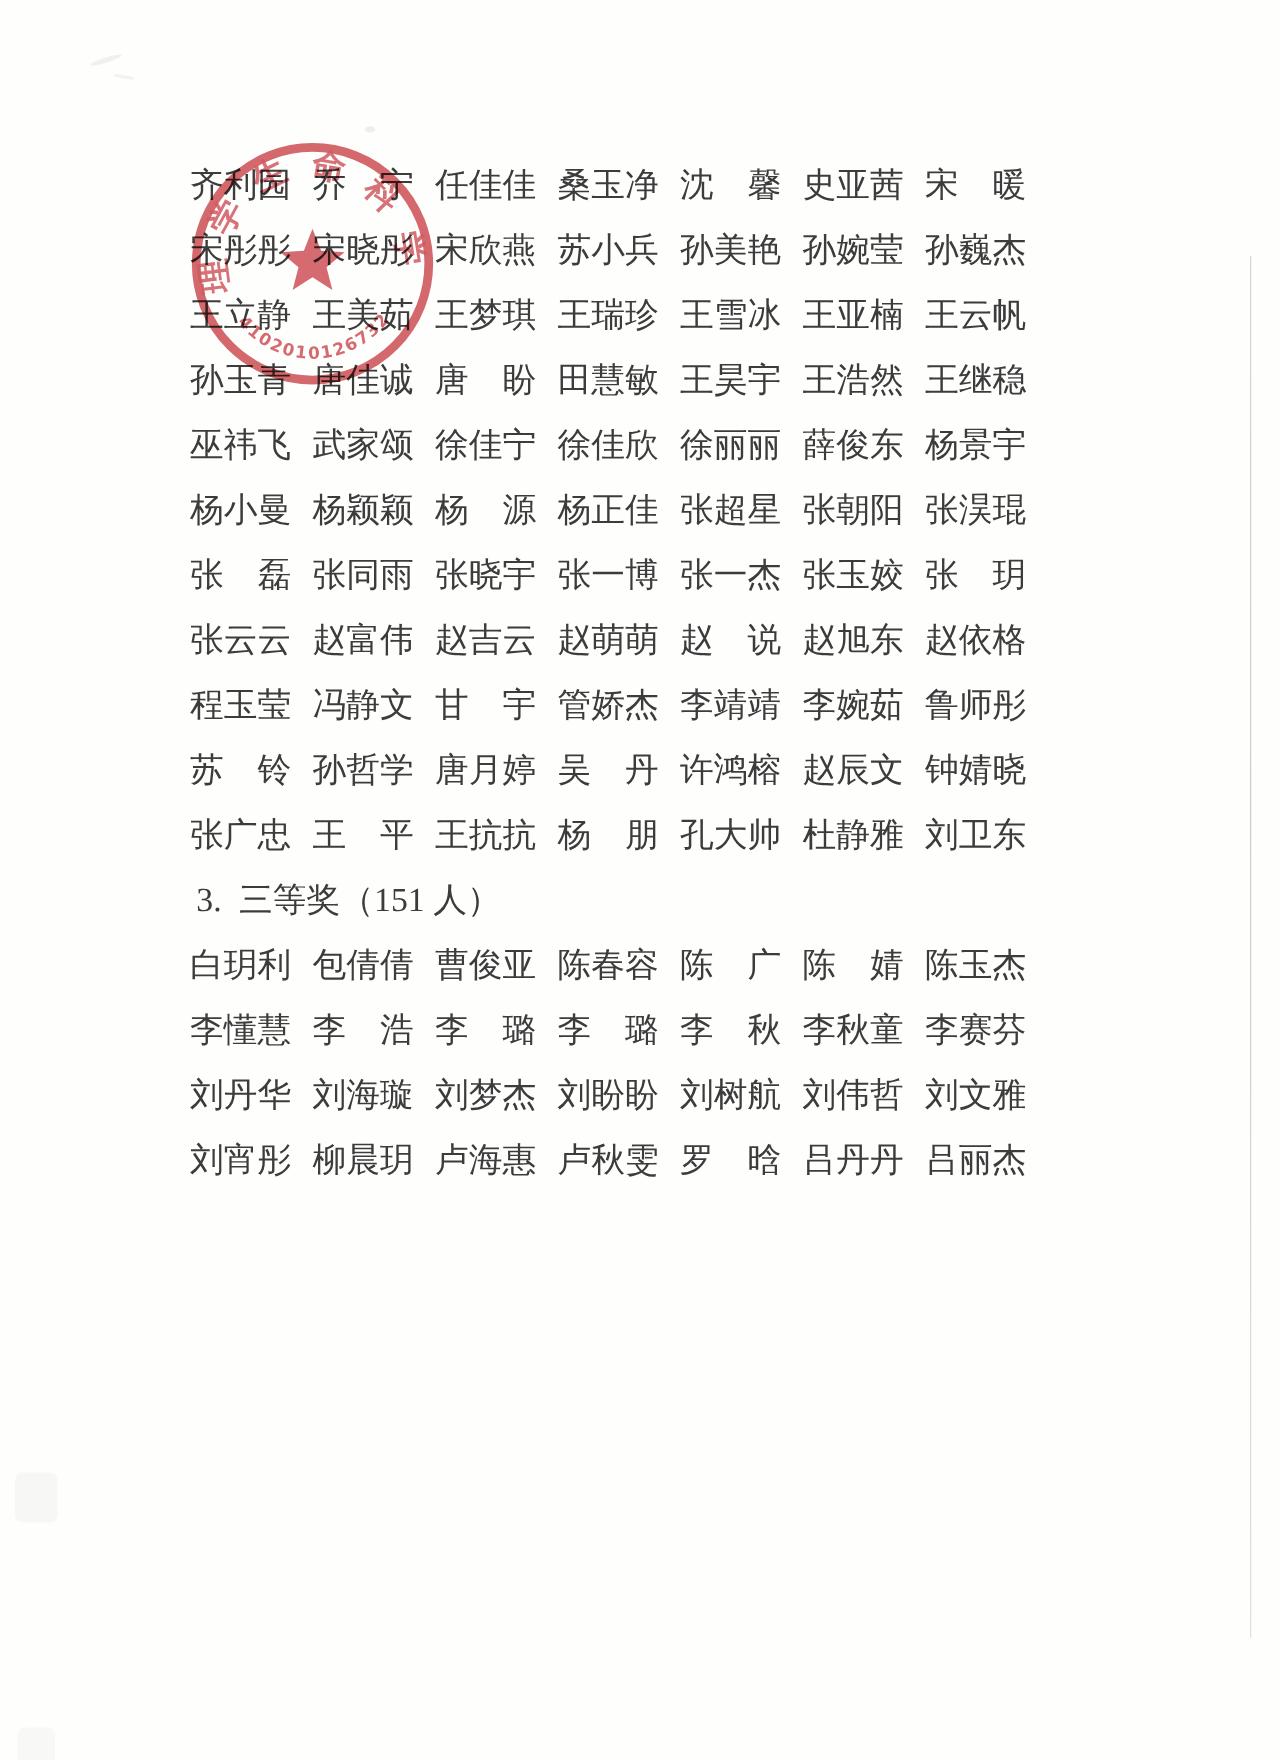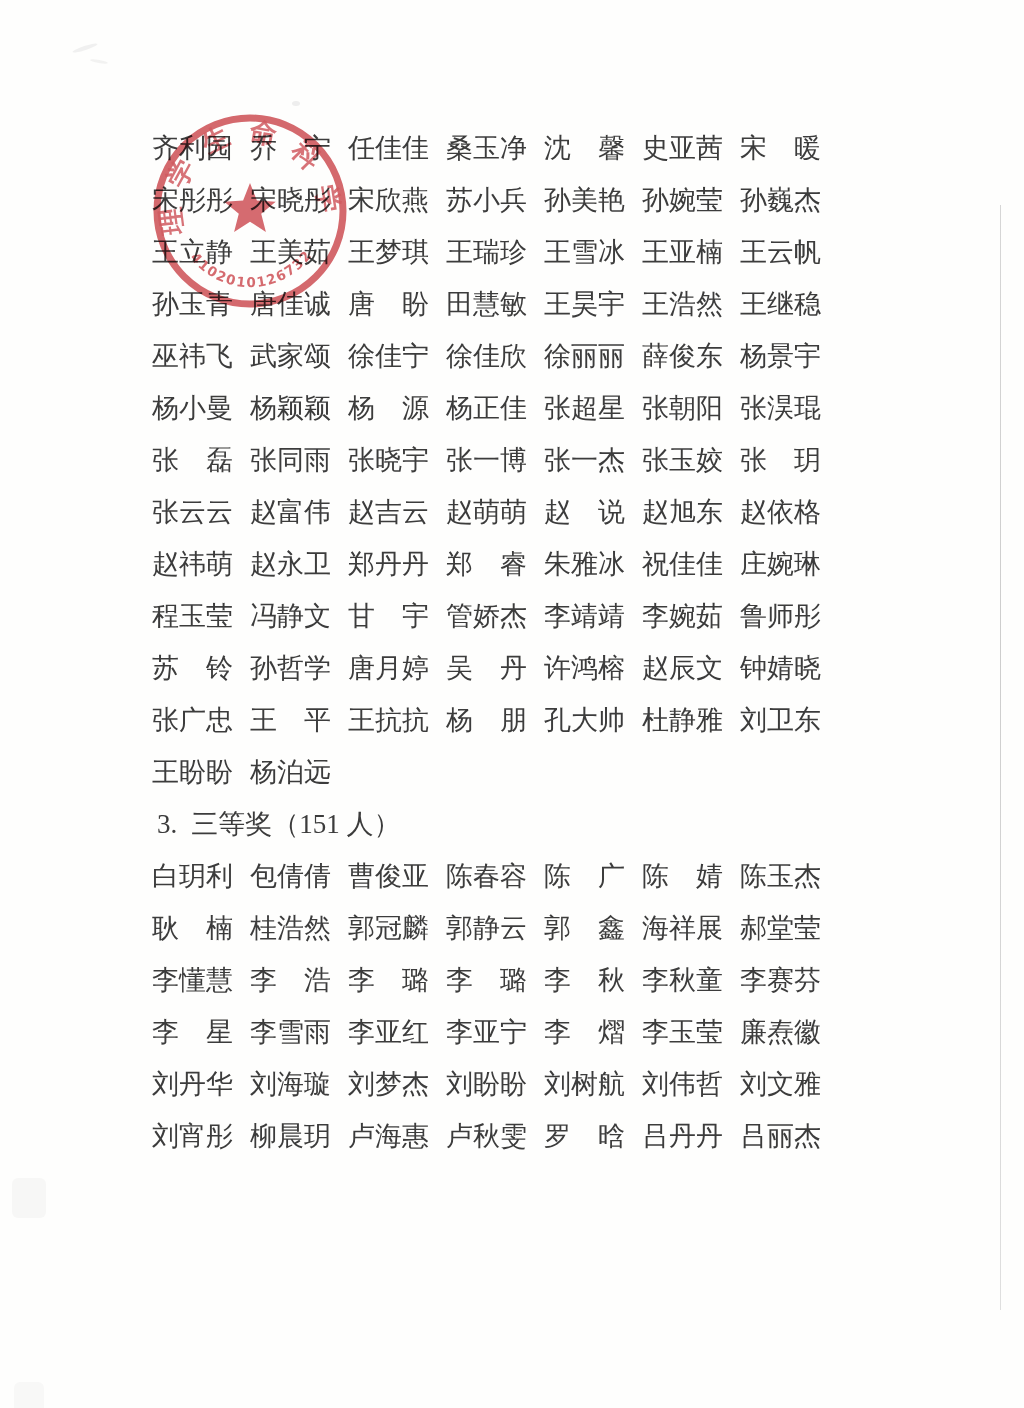--- a/index.html
+++ b/index.html
@@ -76,37 +76,33 @@
   <div class="content">
     <div id="sec1-rows">
         <div class="name-row"><span class="name-cell">齐利园</span><span class="name-cell">乔　宁</span><span class="name-cell">任佳佳</span><span class="name-cell">桑玉净</span><span class="name-cell">沈　馨</span><span class="name-cell">史亚茜</span><span class="name-cell">宋　暖</span></div>
         <div class="name-row"><span class="name-cell">宋彤彤</span><span class="name-cell">宋晓彤</span><span class="name-cell">宋欣燕</span><span class="name-cell">苏小兵</span><span class="name-cell">孙美艳</span><span class="name-cell">孙婉莹</span><span class="name-cell">孙巍杰</span></div>
         <div class="name-row"><span class="name-cell">王立静</span><span class="name-cell">王美茹</span><span class="name-cell">王梦琪</span><span class="name-cell">王瑞珍</span><span class="name-cell">王雪冰</span><span class="name-cell">王亚楠</span><span class="name-cell">王云帆</span></div>
         <div class="name-row"><span class="name-cell">孙玉青</span><span class="name-cell">唐佳诚</span><span class="name-cell">唐　盼</span><span class="name-cell">田慧敏</span><span class="name-cell">王昊宇</span><span class="name-cell">王浩然</span><span class="name-cell">王继稳</span></div>
         <div class="name-row"><span class="name-cell">巫祎飞</span><span class="name-cell">武家颂</span><span class="name-cell">徐佳宁</span><span class="name-cell">徐佳欣</span><span class="name-cell">徐丽丽</span><span class="name-cell">薛俊东</span><span class="name-cell">杨景宇</span></div>
         <div class="name-row"><span class="name-cell">杨小曼</span><span class="name-cell">杨颖颖</span><span class="name-cell">杨　源</span><span class="name-cell">杨正佳</span><span class="name-cell">张超星</span><span class="name-cell">张朝阳</span><span class="name-cell">张淏琨</span></div>
         <div class="name-row"><span class="name-cell">张　磊</span><span class="name-cell">张同雨</span><span class="name-cell">张晓宇</span><span class="name-cell">张一博</span><span class="name-cell">张一杰</span><span class="name-cell">张玉姣</span><span class="name-cell">张　玥</span></div>
         <div class="name-row"><span class="name-cell">张云云</span><span class="name-cell">赵富伟</span><span class="name-cell">赵吉云</span><span class="name-cell">赵萌萌</span><span class="name-cell">赵　说</span><span class="name-cell">赵旭东</span><span class="name-cell">赵依格</span></div>
-        <div class="name-row"><span class="name-cell">赵祎萌</span><span class="name-cell">赵永卫</span><span class="name-cell">郑丹丹</span><span class="name-cell">郑　睿</span><span class="name-cell">朱雅冰</span><span class="name-cell">祝佳佳</span><span class="name-cell">庄婉琳</span></div>
         <div class="name-row"><span class="name-cell">程玉莹</span><span class="name-cell">冯静文</span><span class="name-cell">甘　宇</span><span class="name-cell">管娇杰</span><span class="name-cell">李靖靖</span><span class="name-cell">李婉茹</span><span class="name-cell">鲁师彤</span></div>
         <div class="name-row"><span class="name-cell">苏　铃</span><span class="name-cell">孙哲学</span><span class="name-cell">唐月婷</span><span class="name-cell">吴　丹</span><span class="name-cell">许鸿榕</span><span class="name-cell">赵辰文</span><span class="name-cell">钟婧晓</span></div>
         <div class="name-row"><span class="name-cell">张广忠</span><span class="name-cell">王　平</span><span class="name-cell">王抗抗</span><span class="name-cell">杨　朋</span><span class="name-cell">孔大帅</span><span class="name-cell">杜静雅</span><span class="name-cell">刘卫东</span></div>
-        <div class="name-row"><span class="name-cell">王盼盼</span><span class="name-cell">杨泊远</span></div>
       </div>
 
     <div class="section-heading">
       <span class="h-num">3.</span>
       <span class="h-title">三等奖（151 人）</span>
     </div>
 
     <div id="sec2-rows">
         <div class="name-row"><span class="name-cell">白玥利</span><span class="name-cell">包倩倩</span><span class="name-cell">曹俊亚</span><span class="name-cell">陈春容</span><span class="name-cell">陈　广</span><span class="name-cell">陈　婧</span><span class="name-cell">陈玉杰</span></div>
-        <div class="name-row"><span class="name-cell">耿　楠</span><span class="name-cell">桂浩然</span><span class="name-cell">郭冠麟</span><span class="name-cell">郭静云</span><span class="name-cell">郭　鑫</span><span class="name-cell">海祥展</span><span class="name-cell">郝堂莹</span></div>
         <div class="name-row"><span class="name-cell">李懂慧</span><span class="name-cell">李　浩</span><span class="name-cell">李　璐</span><span class="name-cell">李　璐</span><span class="name-cell">李　秋</span><span class="name-cell">李秋童</span><span class="name-cell">李赛芬</span></div>
-        <div class="name-row"><span class="name-cell">李　星</span><span class="name-cell">李雪雨</span><span class="name-cell">李亚红</span><span class="name-cell">李亚宁</span><span class="name-cell">李　熠</span><span class="name-cell">李玉莹</span><span class="name-cell">廉焘徽</span></div>
         <div class="name-row"><span class="name-cell">刘丹华</span><span class="name-cell">刘海璇</span><span class="name-cell">刘梦杰</span><span class="name-cell">刘盼盼</span><span class="name-cell">刘树航</span><span class="name-cell">刘伟哲</span><span class="name-cell">刘文雅</span></div>
         <div class="name-row"><span class="name-cell">刘宵彤</span><span class="name-cell">柳晨玥</span><span class="name-cell">卢海惠</span><span class="name-cell">卢秋雯</span><span class="name-cell">罗　晗</span><span class="name-cell">吕丹丹</span><span class="name-cell">吕丽杰</span></div>
       </div>
   </div>
 
   <svg class="stamp" viewBox="0 0 200 200" xmlns="http://www.w3.org/2000/svg">
     <defs>
       <path id="arcTop" d="M 34.2 123.9 A 70 70 0 1 1 165.8 123.9" fill="none"></path>
       <path id="arcBottom" d="M 37.7 143.6 A 76 76 0 0 0 162.3 143.6" fill="none"></path>
     </defs>

